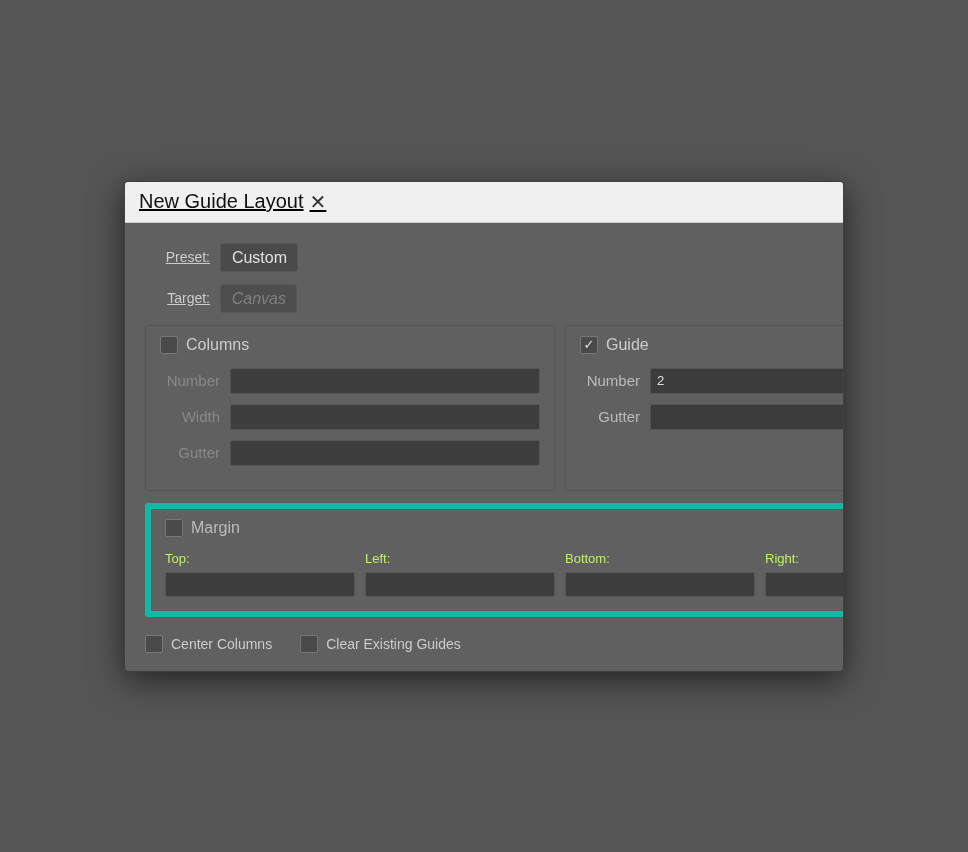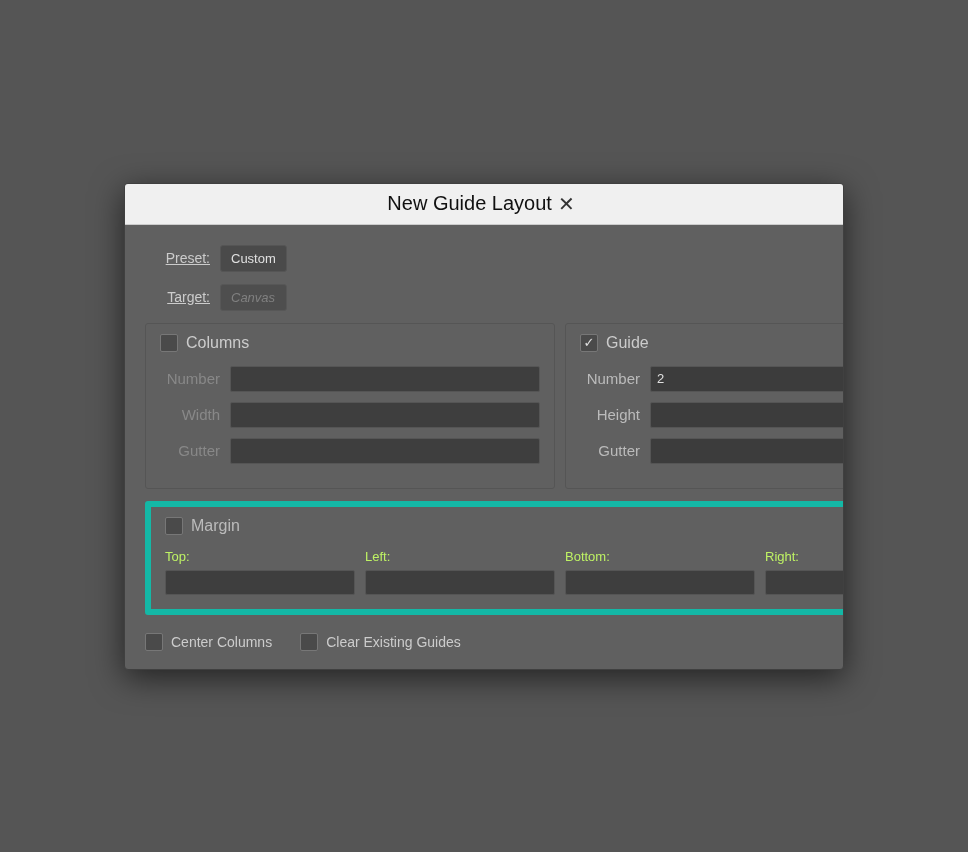--- a/index.html
+++ b/index.html
@@ -16,23 +16,24 @@
       width: 720px;
       border: 1px solid #404040;
       border-radius: 4px;
       box-shadow: 0 8px 32px rgba(0,0,0,0.6);
       overflow: hidden;
     }
     .title-bar {
       background: #f0f0f0;
       display: flex;
       align-items: center;
-      justify-content: center;
+      justify-content: flex-start;
       padding: 8px 14px;
       border-bottom: 1px solid #ccc;
+      text-decoration: underline;
     }
     .title-bar-text {
       font-size: 20px;
       font-weight: 400;
       color: #111;
     }
     .close-btn {
       background: none;
       border: none;
       font-size: 20px;
@@ -61,26 +62,27 @@
       text-align: right;
       margin-right: 10px;
       text-decoration: underline;
     }
     .select-box {
       flex: 1;
       background: #4a4a4a;
       border: 1px solid #555;
       border-radius: 3px;
       color: #e0e0e0;
-      font-size: 13px;
+      font-size: 16px;
       padding: 5px 10px;
       appearance: none;
       -webkit-appearance: none;
       cursor: pointer;
       background-image: none;
+      text-align: right;
     }
     .select-wrapper {
       flex: 1;
       position: relative;
     }
     .select-wrapper::after {
       content: '⌄';
       position: absolute;
       right: 10px;
       top: 50%;
@@ -282,24 +284,20 @@
             <div class="checkbox-custom checked">
               <span class="checkmark">✓</span>
             </div>
             <span class="group-title">Guide</span>
           </div>
           <div class="group-field">
             <span class="group-field-label active">Number</span>
             <input type="text" class="text-input active" value="2" style="">
           </div>
           <div class="group-field">
-            <span class="group-field-label active">Height</span>
-            <input type="text" class="text-input active" style="">
-          </div>
-          <div class="group-field">
             <span class="group-field-label active">Gutter</span>
             <input type="text" class="text-input active" style="">
           </div>
         </div>
 
       </div>
 
       <div class="margin-section">
         <div class="margin-header">
           <div class="checkbox-custom">

